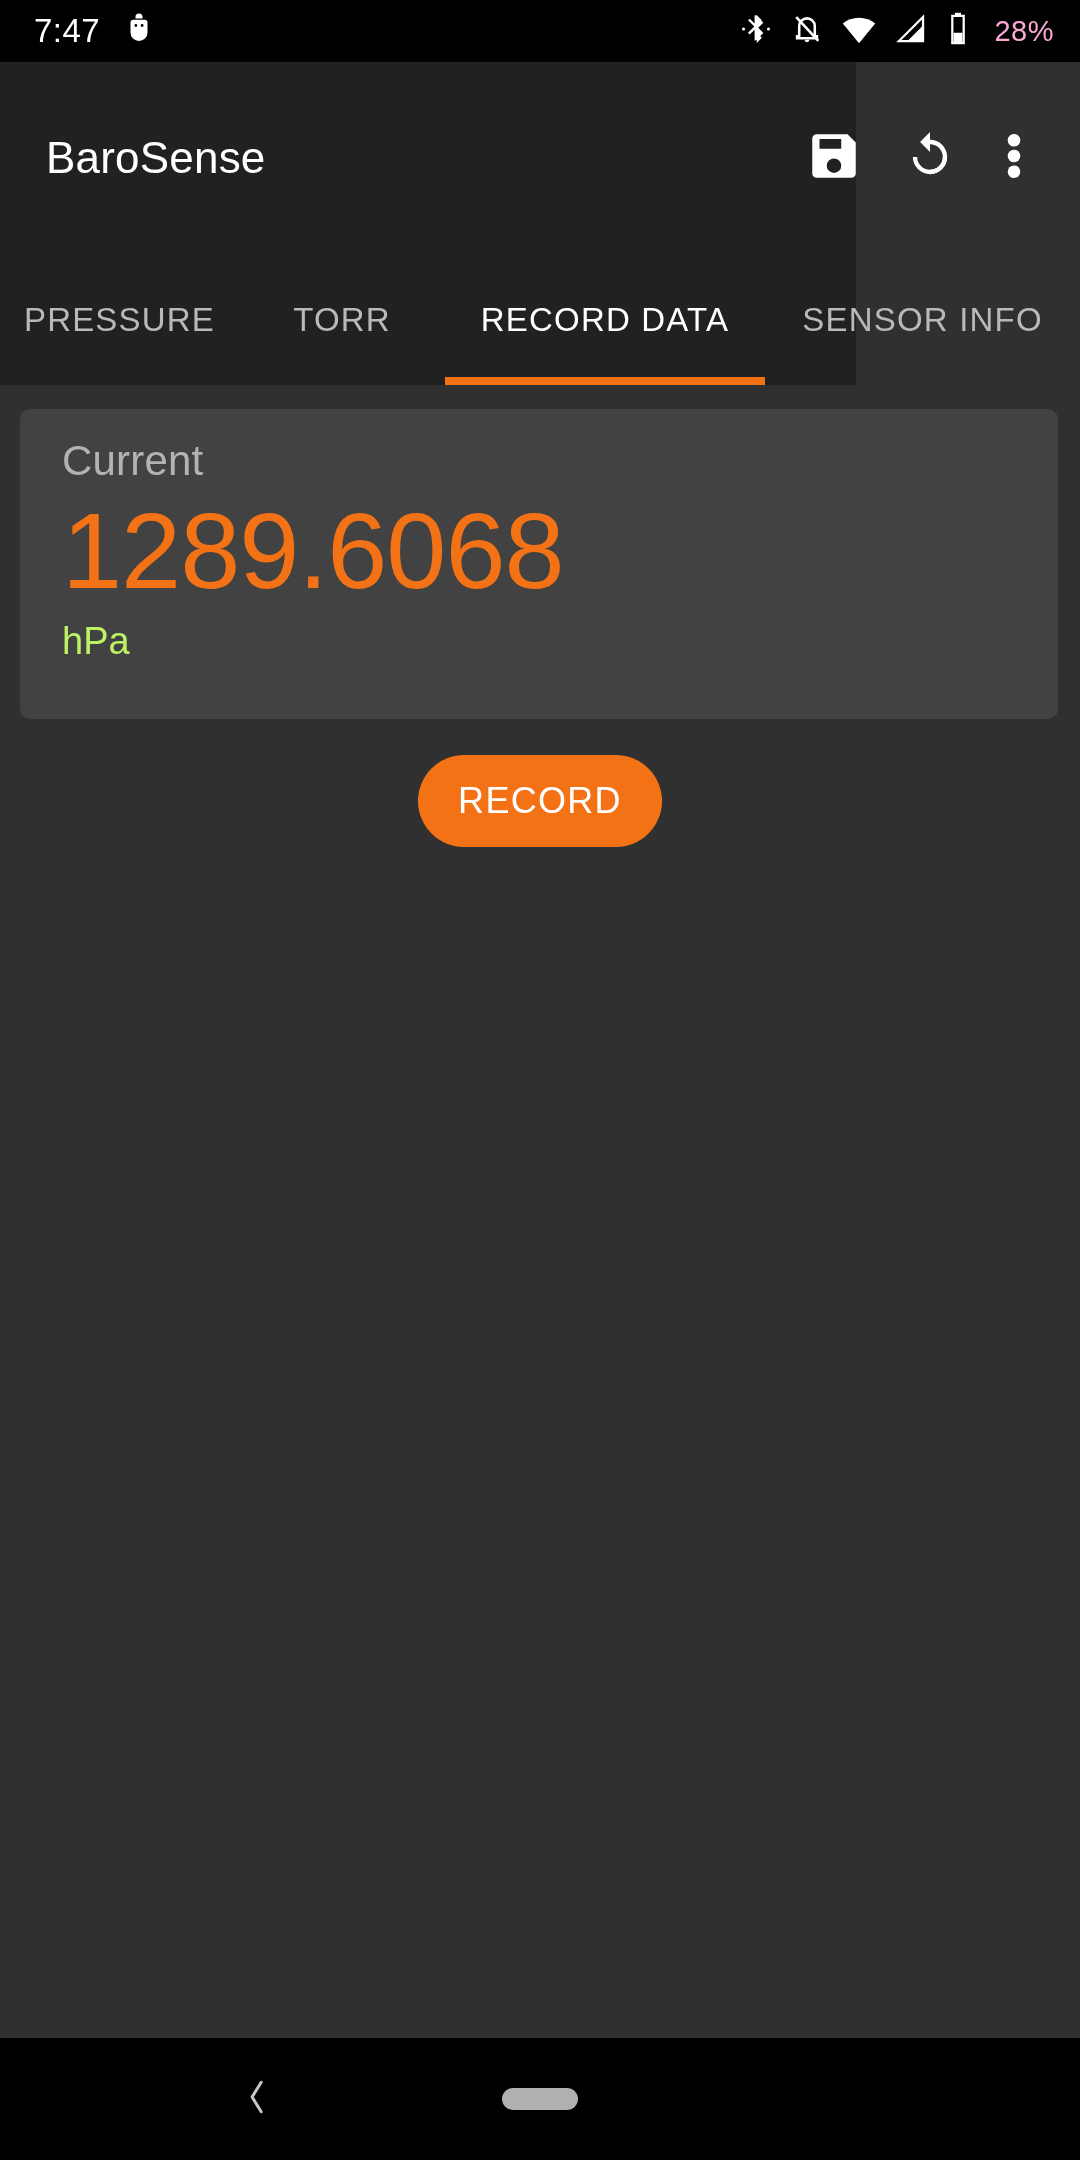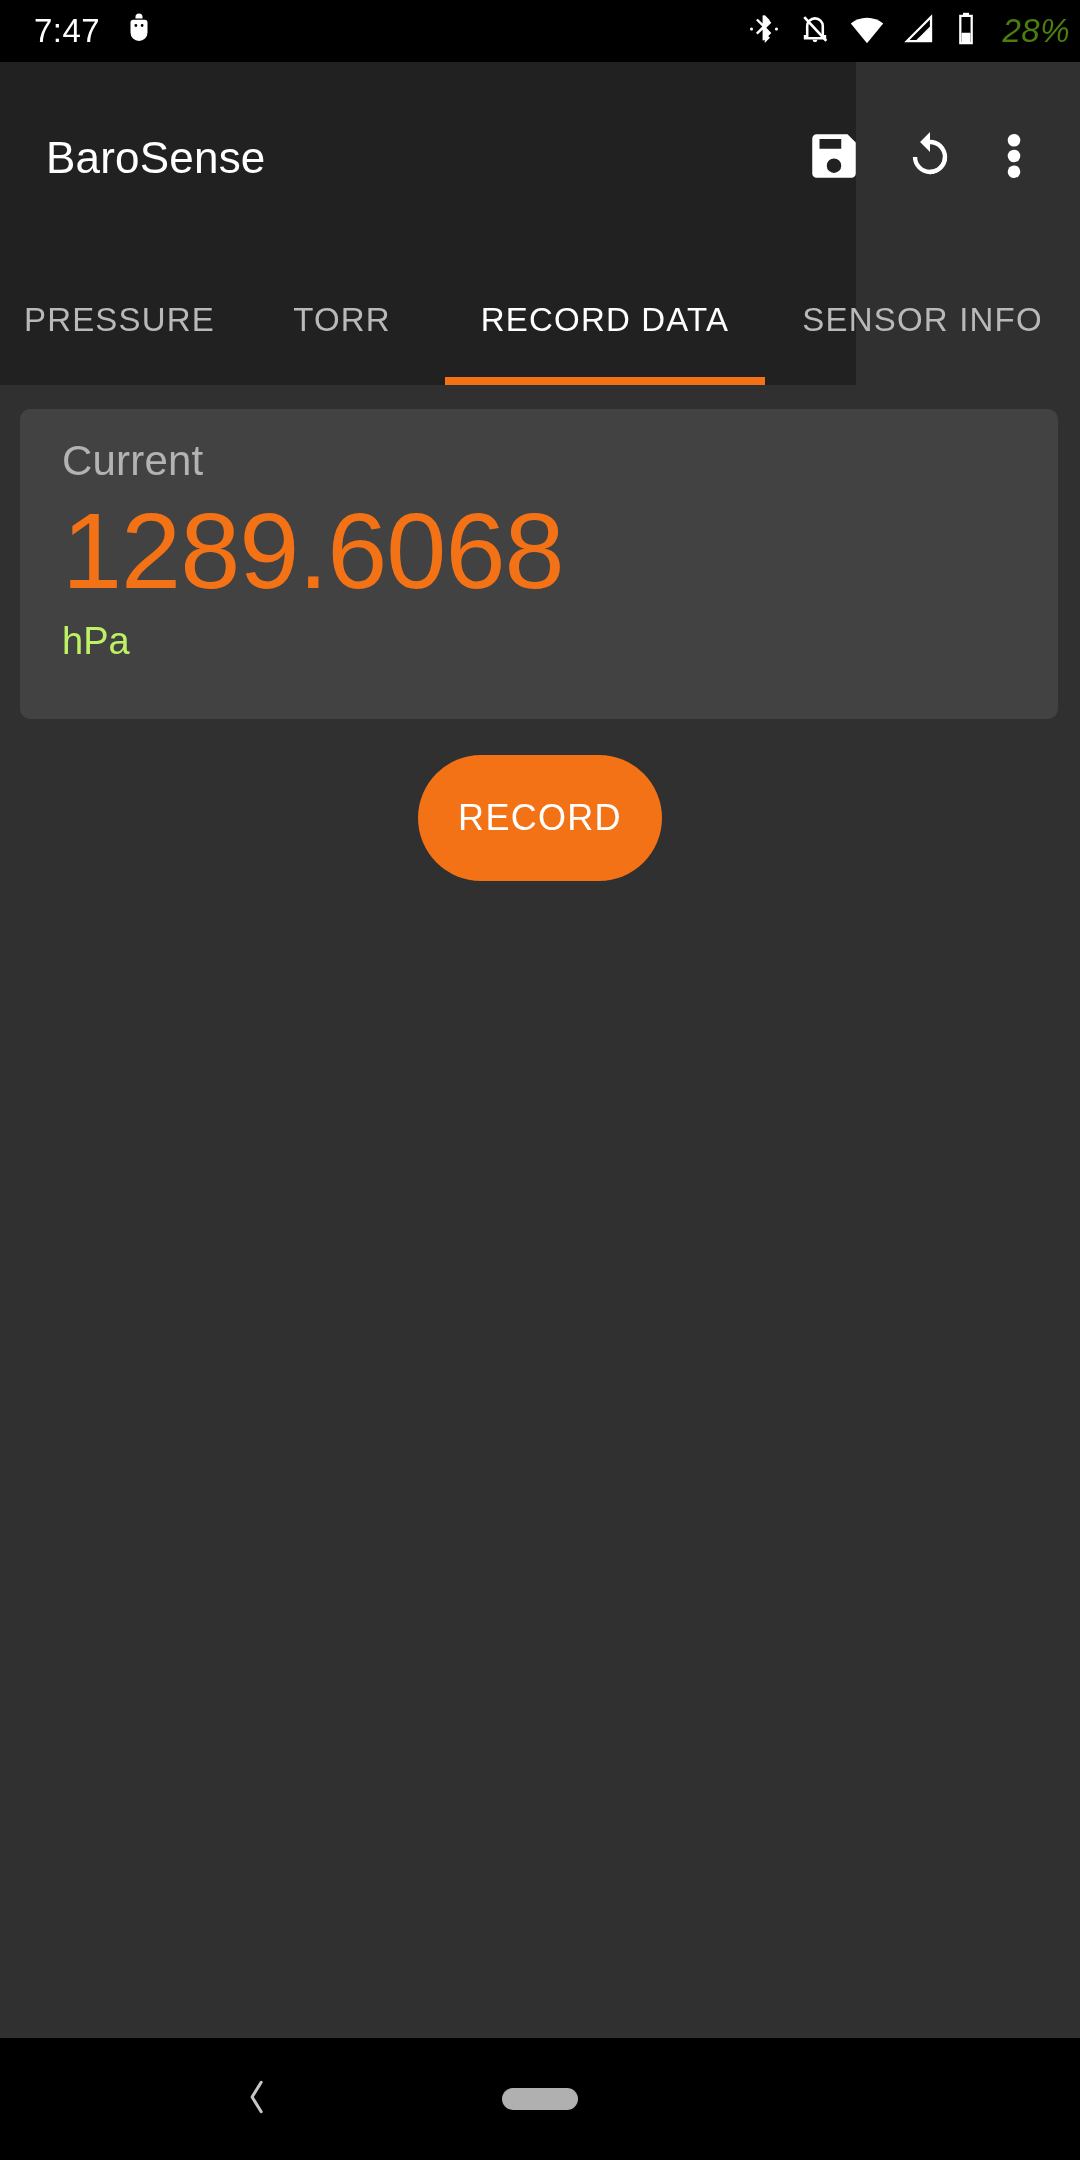--- a/index.html
+++ b/index.html
@@ -8,27 +8,27 @@
     background:#000;
     font-family:"Liberation Sans", sans-serif;
     overflow:hidden;
   }
   #screen { position:relative; width:1080px; height:2160px; background:#303030; }
 
   
   .statusbar{
     position:absolute; left:0; top:0; width:1080px; height:62px;
     background:#000; display:flex; align-items:center;
-    padding:0 10px 0 34px;
+    padding:0 26px 0 34px;
   }
   .sb-clock{ color:#fff; font-size:33px; letter-spacing:.5px; }
   .sb-left-icons{ display:flex; align-items:center; margin-left:22px; }
   .sb-spacer{ flex:1; }
   .sb-right-icons{ display:flex; align-items:center; gap:17px; }
-  .sb-battery-text{ color:#4d7c0f; font-size:33px; margin-left:6px; letter-spacing:.5px;font-style:italic; }
+  .sb-battery-text{ color:#f9a8d4; font-size:29px; margin-left:6px; letter-spacing:.5px; }
   .sb-ico{ display:block; }
 
   
   .appbar{
     position:absolute; left:0; top:62px; width:856px; height:323px;
     background:#212121;
   }
   .appbar-row{
     position:absolute; left:0; top:0; width:1080px; height:192px;
     display:flex; align-items:center; padding:0 30px 0 46px;
@@ -77,21 +77,21 @@
     color:#b3b3b3; font-size:42px; font-weight:400; letter-spacing:.2px;
   }
   .card-value{
     color:#f47216; font-size:108px; font-weight:400; line-height:1.08;
     margin-top:8px; letter-spacing:-1px;
   }
   .card-unit{
     color:#bef264; font-size:38px; font-weight:400; margin-top:10px;
   }
   .record-btn{
-    position:absolute; left:418px; top:370px; width:244px; height:126px;
+    position:absolute; left:418px; top:370px; width:244px; height:92px;
     background:#f47216; border:none; border-radius:63px;
     color:#fff; font-size:36px; font-weight:500; letter-spacing:1.3px;
     display:flex; align-items:center; justify-content:center;
     font-family:"Liberation Sans", sans-serif;
   }
 
   
   .navbar{
     position:absolute; left:0; bottom:0; width:1080px; height:122px;
     background:#000; display:flex; align-items:center;

